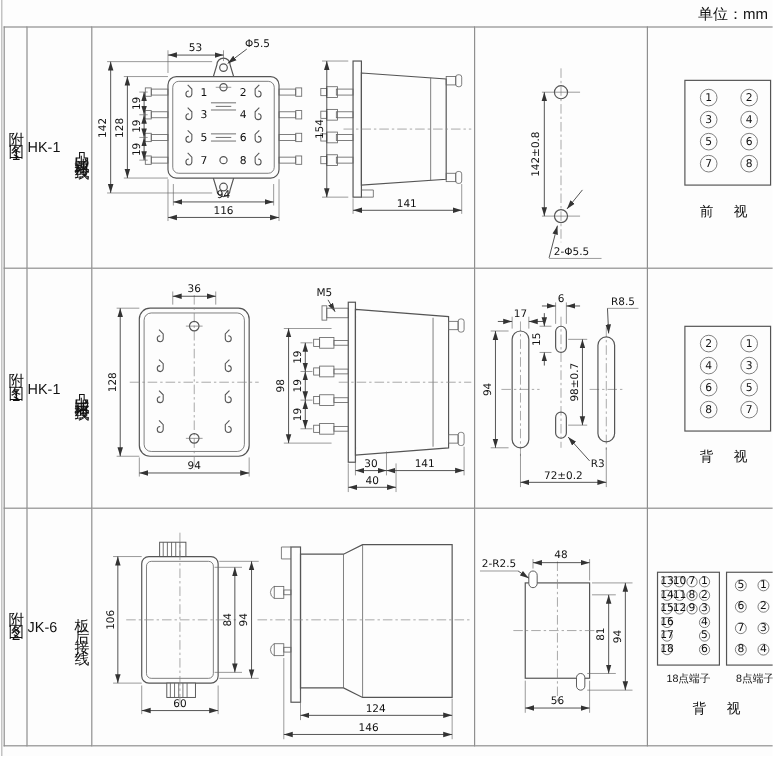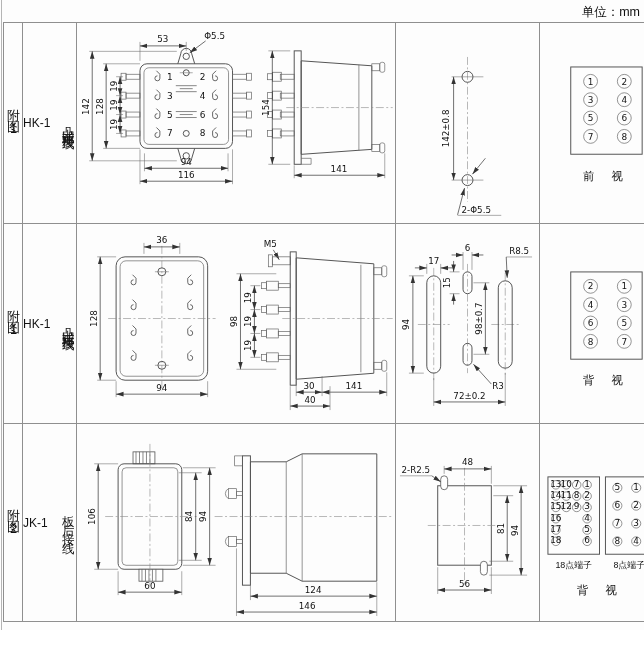--- a/index.html
+++ b/index.html
@@ -392,21 +392,21 @@
         </svg>
       </td>
     </tr>
 
     <tr class="r3">
       <td>
         <div class="vfig">附图2</div>
       </td>
       <td>
         <div class="strwrap">
-          <div class="model">JK-1</div>
+          <div class="model">JK-6</div>
           <div class="vstr wide">板后接线</div>
         </div>
       </td>
       <td>
         <svg width="318" height="197" viewBox="0 0 319 198">
 
           <rect class="fl" x="56" y="28" width="22" height="12"></rect>
           <line class="hl" x1="59" y1="28" x2="59" y2="40"></line>
               <line class="hl" x1="62.5" y1="28" x2="62.5" y2="40"></line>
           <line class="hl" x1="66" y1="28" x2="66" y2="40"></line>

